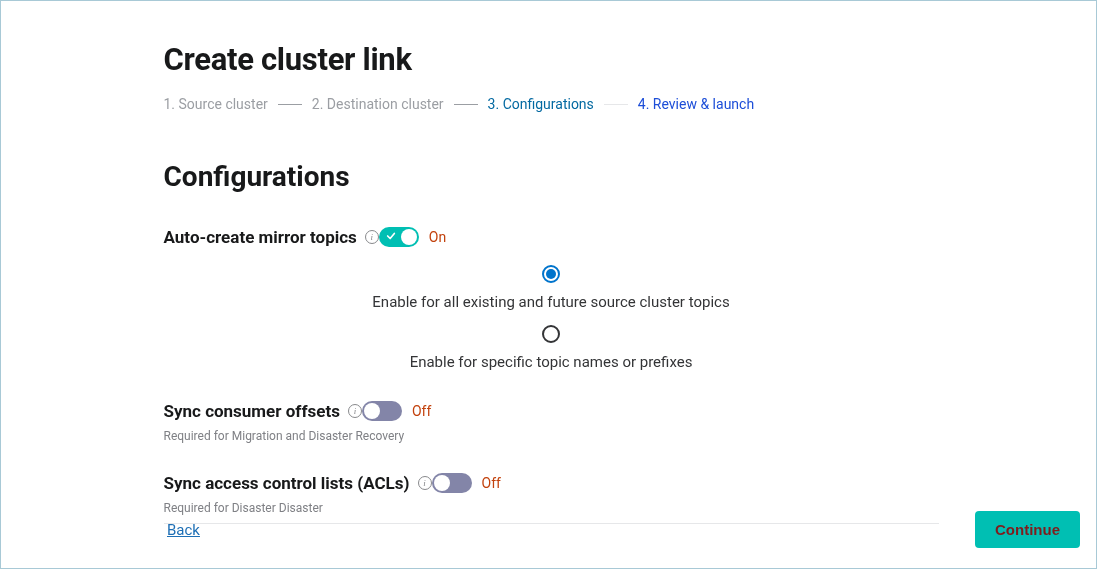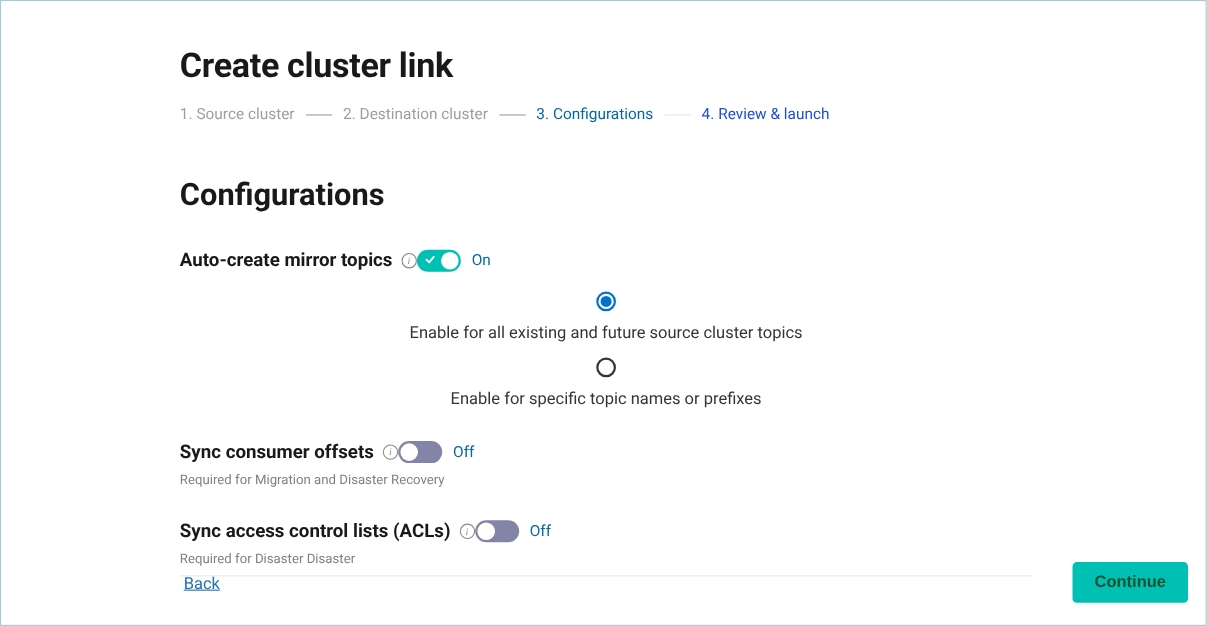--- a/index.html
+++ b/index.html
@@ -132,21 +132,21 @@
     .toggle .check {
       position: absolute;
       left: 7px;
       top: 4px;
       width: 10px;
       height: 10px;
       color: #fff;
     }
     .toggle-label {
       font-size: 14px;
-      color: #0369a1;
+      color: #c2410c;
     }
     .radio-group {
       margin-top: 18px;
     }
     .radio-row {
       display: flex;
       align-items: center;
       gap: 10px;
       margin-bottom: 14px;
       cursor: pointer;
@@ -192,21 +192,21 @@
       justify-content: space-between;
     }
     .back-link {
       color: #1e6fb5;
       font-size: 15px;
       text-decoration: underline;
       cursor: pointer;
     }
     .continue-btn {
       background: #00bfb3;
-      color: #14532d;
+      color: #7f1d1d;
       font-size: 15px;
       font-weight: 600;
       border: none;
       border-radius: 4px;
       padding: 10px 20px;
       cursor: pointer;
     }
   </style>
 </head>
 <body>

